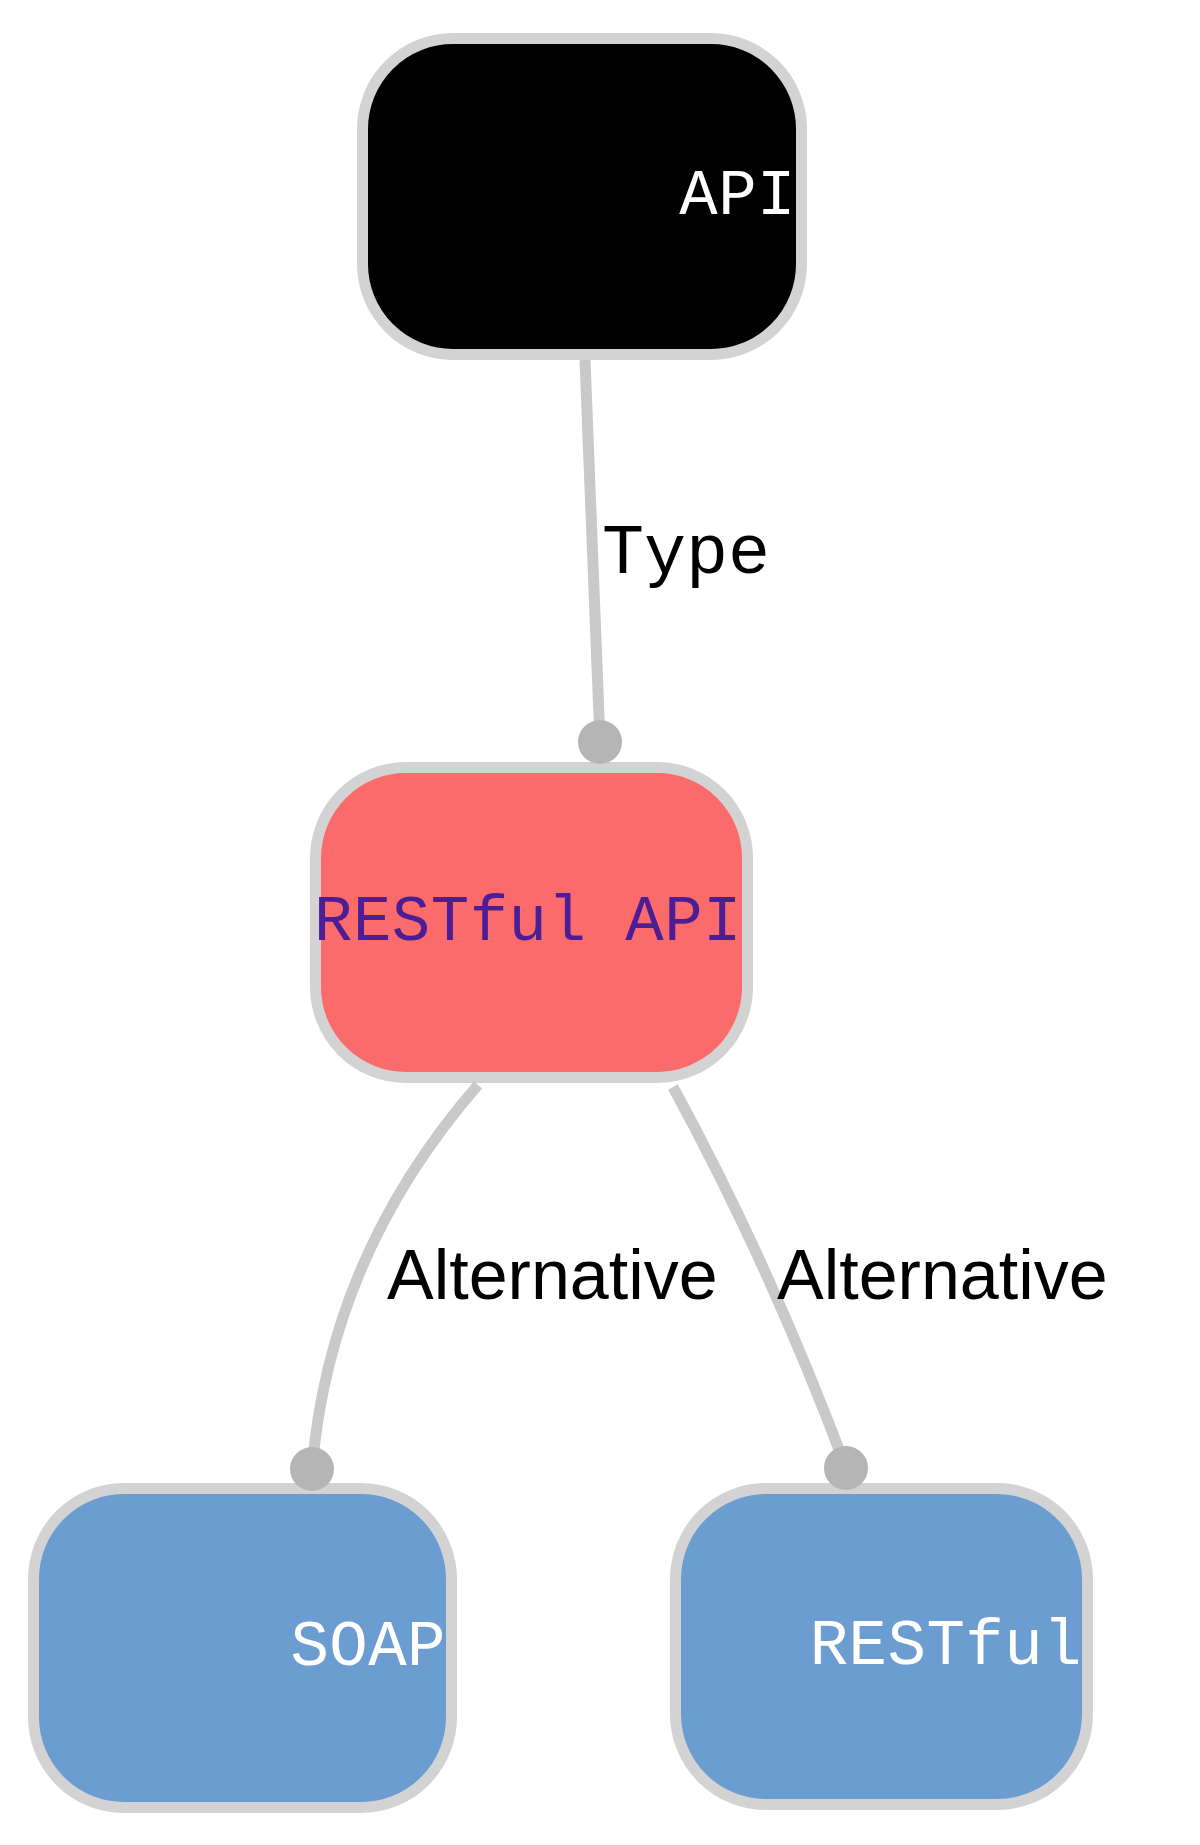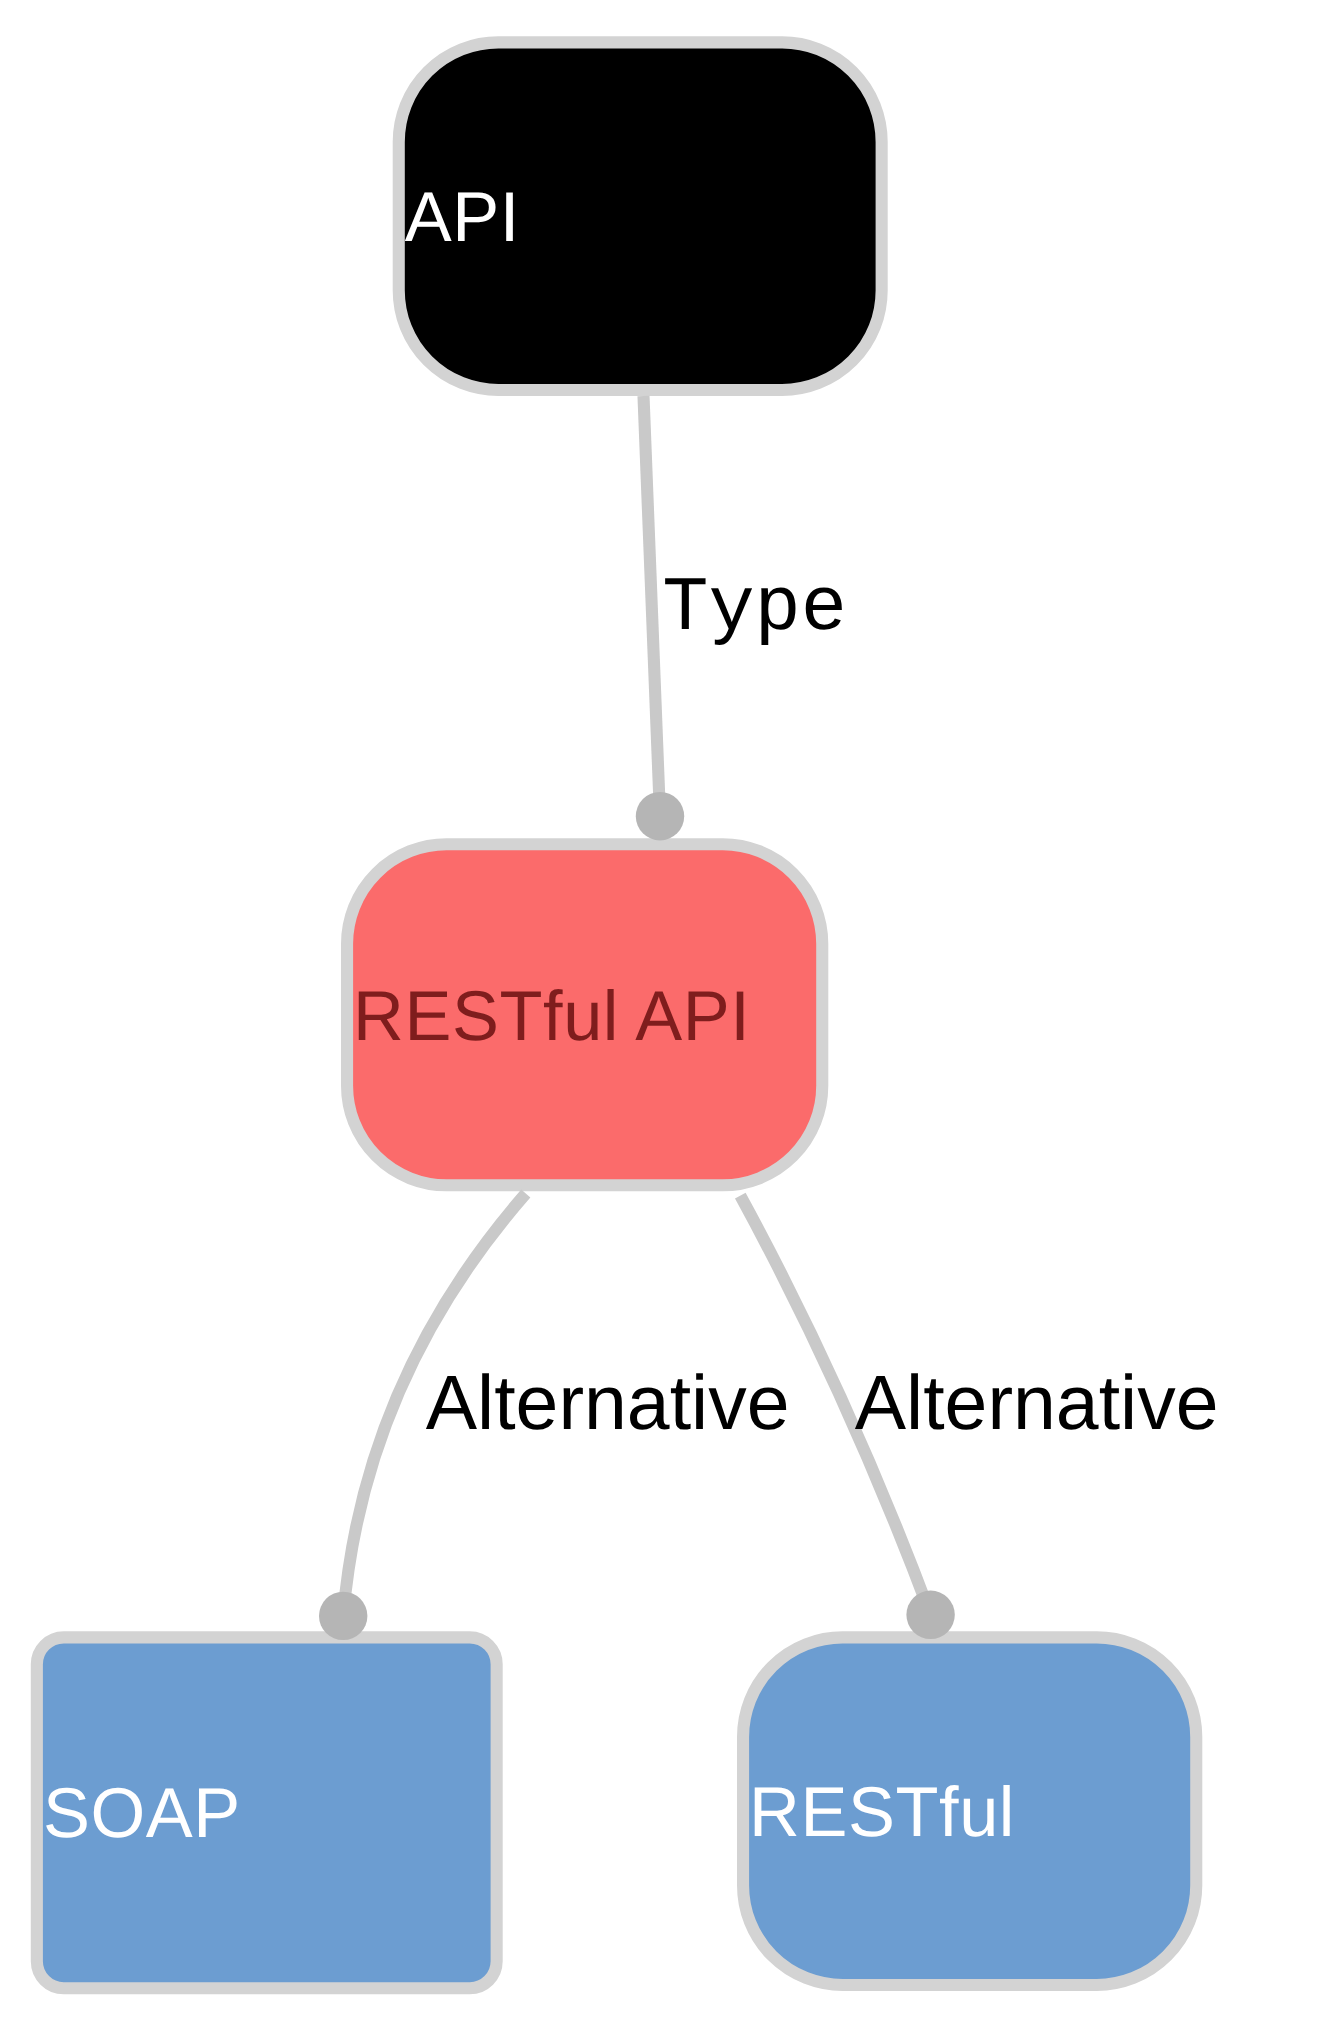--- a/index.html
+++ b/index.html
@@ -22,32 +22,33 @@
   }
   .edges-svg path { pointer-events: stroke; }
 
   .node {
     position: absolute;
     box-sizing: border-box;
     border: 11px solid #d3d3d3;
     border-radius: 96px;
     display: flex;
     align-items: center;
-    justify-content: flex-start;
+    justify-content: flex-end;
     z-index: 1;
     font-size: 64px;
     line-height: 1;
     letter-spacing: 0.5px;
     white-space: nowrap;
     user-select: none;
+    font-family: Liberation Mono, monospace;
   }
 
   .node-api      { left: 357px; top:   33px; width: 450px; height: 327px; }
   .node-restful  { left: 310px; top:  762px; width: 443px; height: 321px; }
-  .node-soap     { left:  28px; top: 1483px; width: 429px; height: 330px; border-radius: 30px; }
+  .node-soap     { left:  28px; top: 1483px; width: 429px; height: 330px; }
   .node-graphql  { left: 670px; top: 1483px; width: 423px; height: 327px; }
 
   .edge-label {
     position: absolute;
     font-size: 70px;
     line-height: 1;
     white-space: nowrap;
     z-index: 3;
     user-select: none;
   }
@@ -57,21 +58,21 @@
 </style>
 </head>
 <body>
 
 <div class="canvas" style="background-color: rgb(255, 255, 255);">
 
   <div class="node node-api" style="background-color: rgb(0, 0, 0); color: rgb(255, 255, 255); border-color: rgb(211, 211, 211);">
     <span>API</span>
   </div>
 
-  <div class="node node-restful" style="background-color: rgb(251, 107, 107); color: #7f1d1d; border-color: rgb(211, 211, 211);">
+  <div class="node node-restful" style="background-color: rgb(251, 107, 107); color: #4c1d95; border-color: rgb(211, 211, 211);">
     <span>RESTful API</span>
   </div>
 
   <div class="node node-soap" style="background-color: rgb(108, 157, 209); color: rgb(255, 255, 255); border-color: rgb(211, 211, 211);">
     <span>SOAP</span>
   </div>
 
   <div class="node node-graphql" style="background-color: rgb(108, 157, 209); color: rgb(255, 255, 255); border-color: rgb(211, 211, 211);">
     <span>RESTful</span>
   </div>

